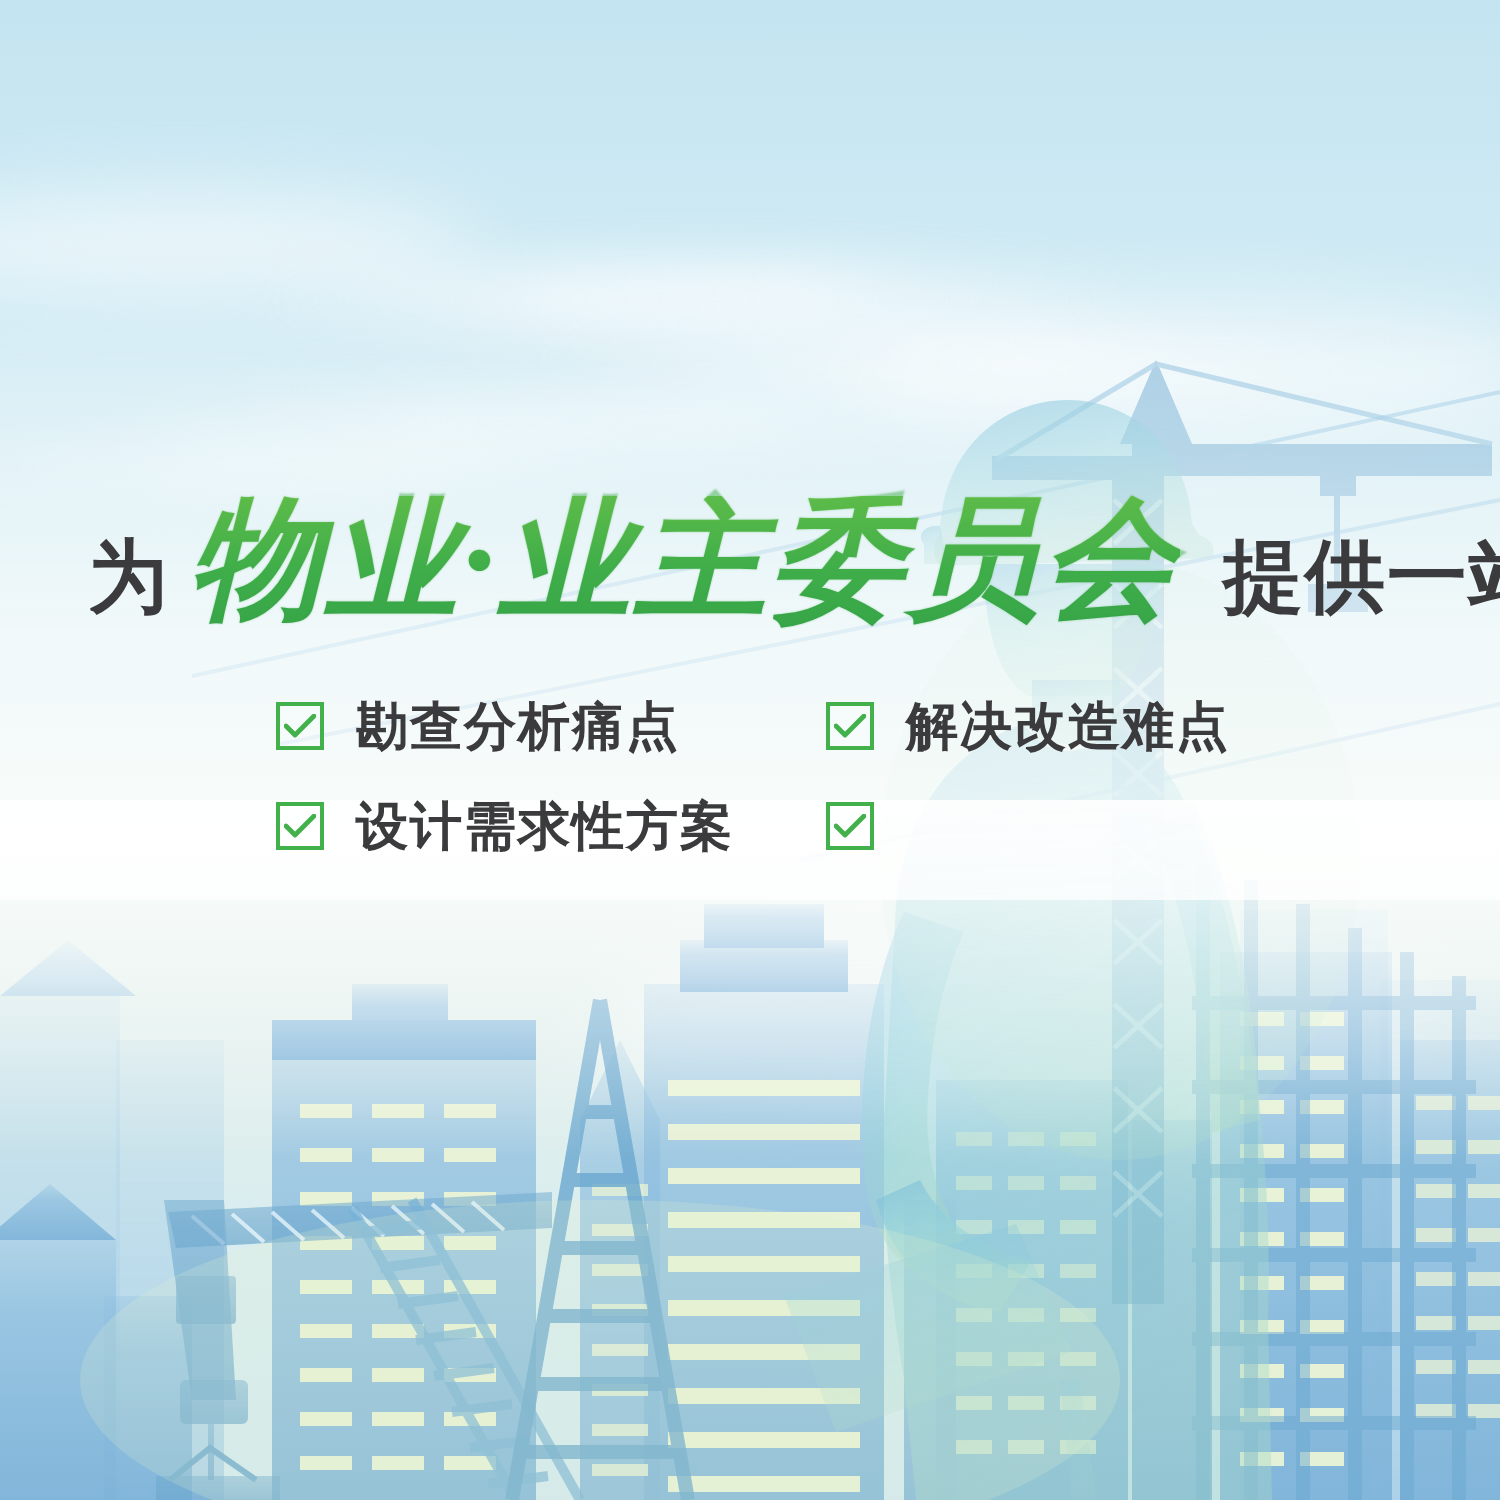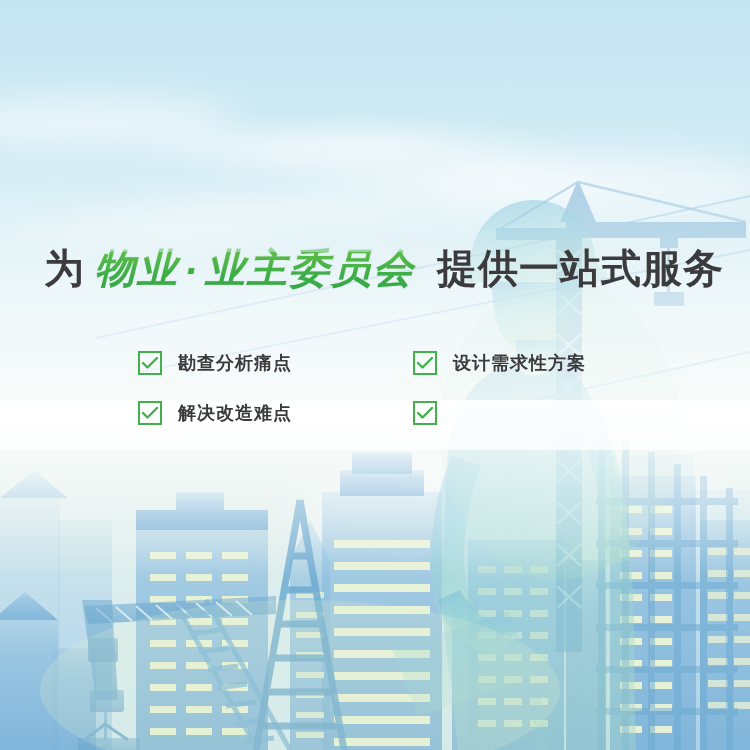--- a/index.html
+++ b/index.html
@@ -88,24 +88,24 @@
     white-space: nowrap;
   }
   .hl-dark {
     font-size: 40px;
     font-weight: bold;
     color: #3b3b3d;
     letter-spacing: 1px;
     line-height: 1;
   }
   .hl-green {
-    font-size: 40px;
+    font-size: 66px;
     font-weight: bold;
     color: #3fae49;
-    font-family: Liberation Mono, monospace;
+    font-family: Liberation Serif, serif;
     font-style: italic;
     letter-spacing: 2px;
     line-height: 1;
     margin: 0 10px;
     text-shadow: 0 0 1px rgba(63,174,73,.5);
     background: linear-gradient(180deg, #79c94a 0%, #3fae49 55%, #2f9e46 100%);
     -webkit-background-clip: text;
     background-clip: text;
     -webkit-text-fill-color: transparent;
   }
@@ -139,21 +139,21 @@
     border: 2px solid #43b14b;
     box-sizing: border-box;
     background: rgba(255,255,255,.18);
     display: flex;
     align-items: center;
     justify-content: center;
     flex: none;
   }
   .checkbox svg { display: block; }
   .feature-label {
-    font-size: 18px;
+    font-size: 26px;
     font-weight: bold;
     color: #3b3b3d;
     margin-left: 16px;
     letter-spacing: 1px;
     line-height: 1;
     white-space: nowrap;
   }
 </style>
 </head>
 <body>
@@ -503,30 +503,30 @@
         </span>
         <span class="feature-label">勘查分析痛点</span>
       </div>
 
       <div class="feature">
         <span class="checkbox">
           <svg width="16" height="12" viewBox="0 0 16 12" xmlns="http://www.w3.org/2000/svg">
             <path d="M1,6 L5.5,10.5 L15,1" fill="none" stroke="#43b14b" stroke-width="2.4" stroke-linecap="round" stroke-linejoin="round"></path>
           </svg>
         </span>
-        <span class="feature-label">设计需求性方案</span>
+        <span class="feature-label">解决改造难点</span>
       </div>
 
       <div class="feature">
         <span class="checkbox">
           <svg width="16" height="12" viewBox="0 0 16 12" xmlns="http://www.w3.org/2000/svg">
             <path d="M1,6 L5.5,10.5 L15,1" fill="none" stroke="#43b14b" stroke-width="2.4" stroke-linecap="round" stroke-linejoin="round"></path>
           </svg>
         </span>
-        <span class="feature-label">解决改造难点</span>
+        <span class="feature-label">设计需求性方案</span>
       </div>
 
       <div class="feature">
         <span class="checkbox">
           <svg width="16" height="12" viewBox="0 0 16 12" xmlns="http://www.w3.org/2000/svg">
             <path d="M1,6 L5.5,10.5 L15,1" fill="none" stroke="#43b14b" stroke-width="2.4" stroke-linecap="round" stroke-linejoin="round"></path>
           </svg>
         </span>
       </div>
 

